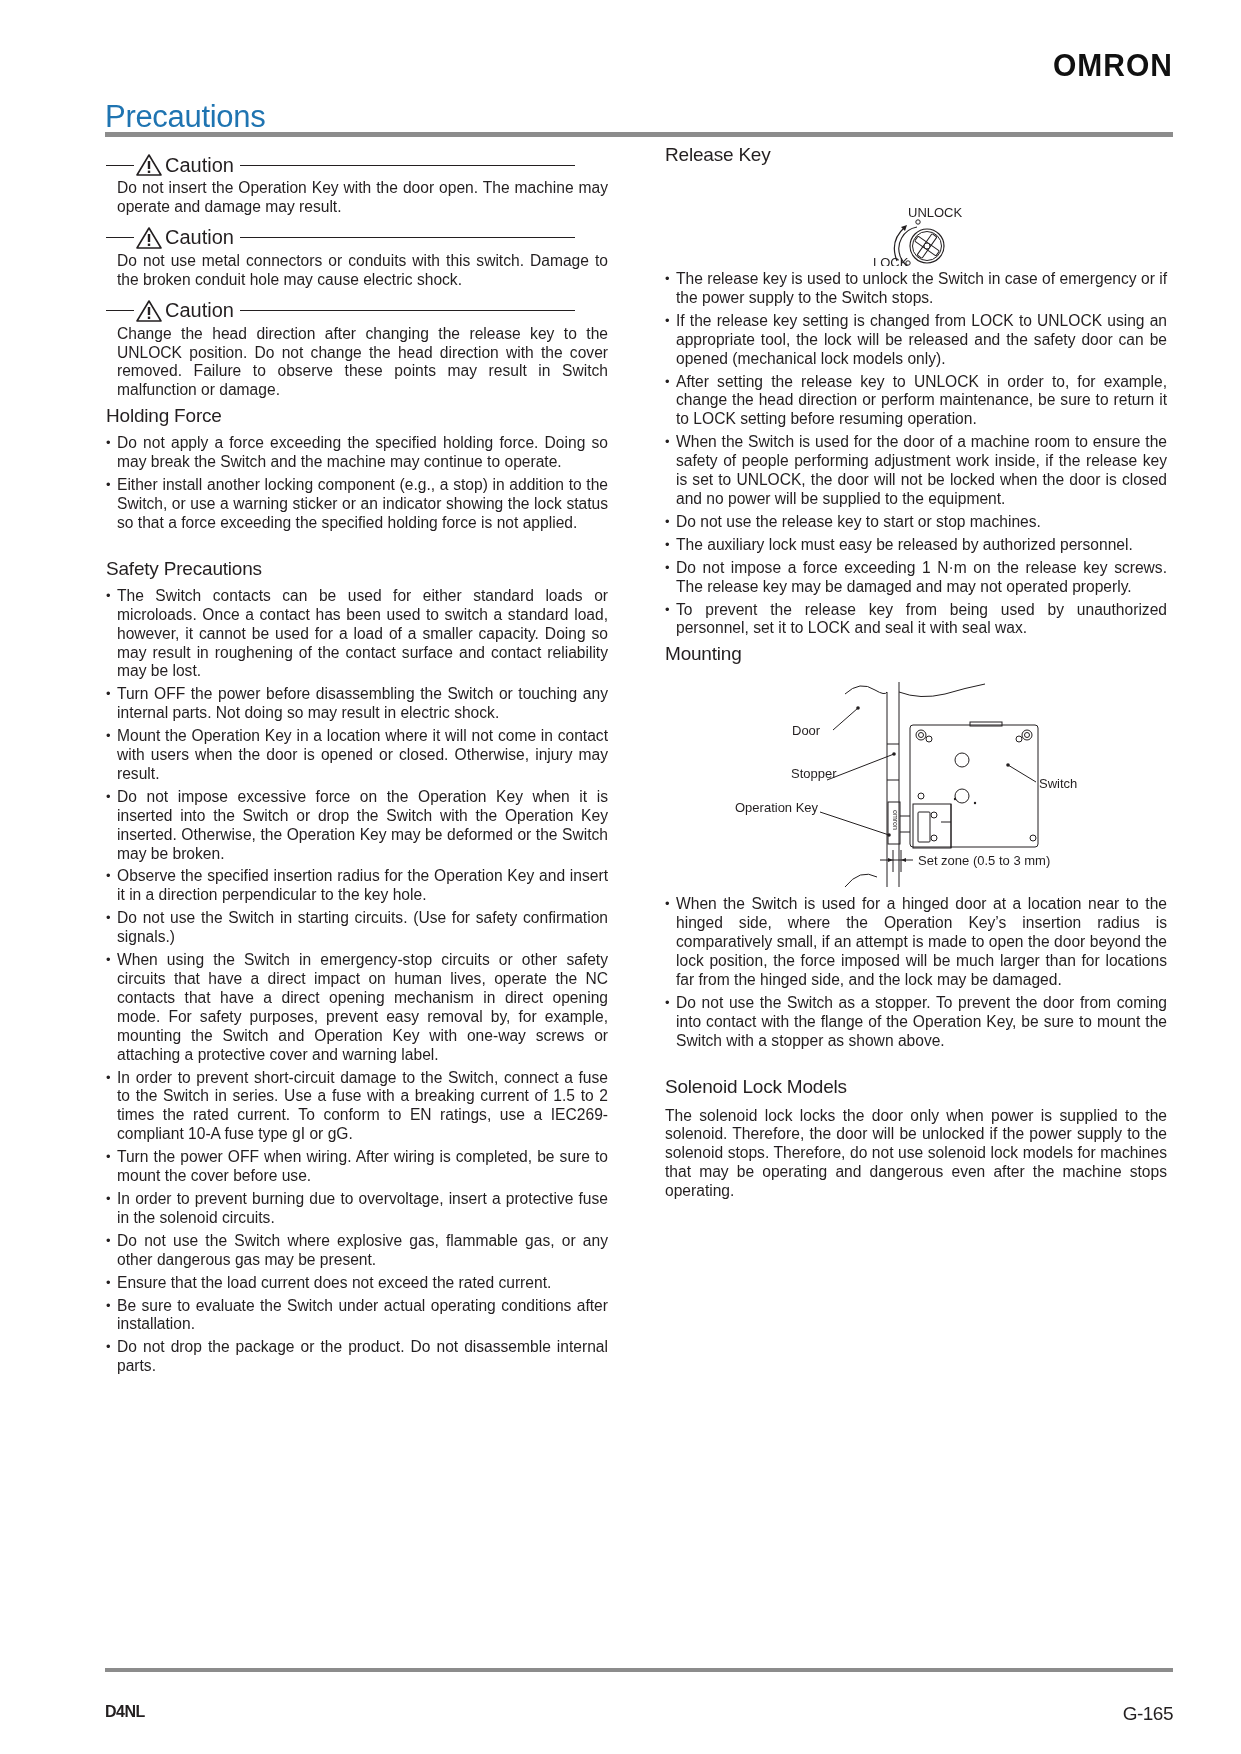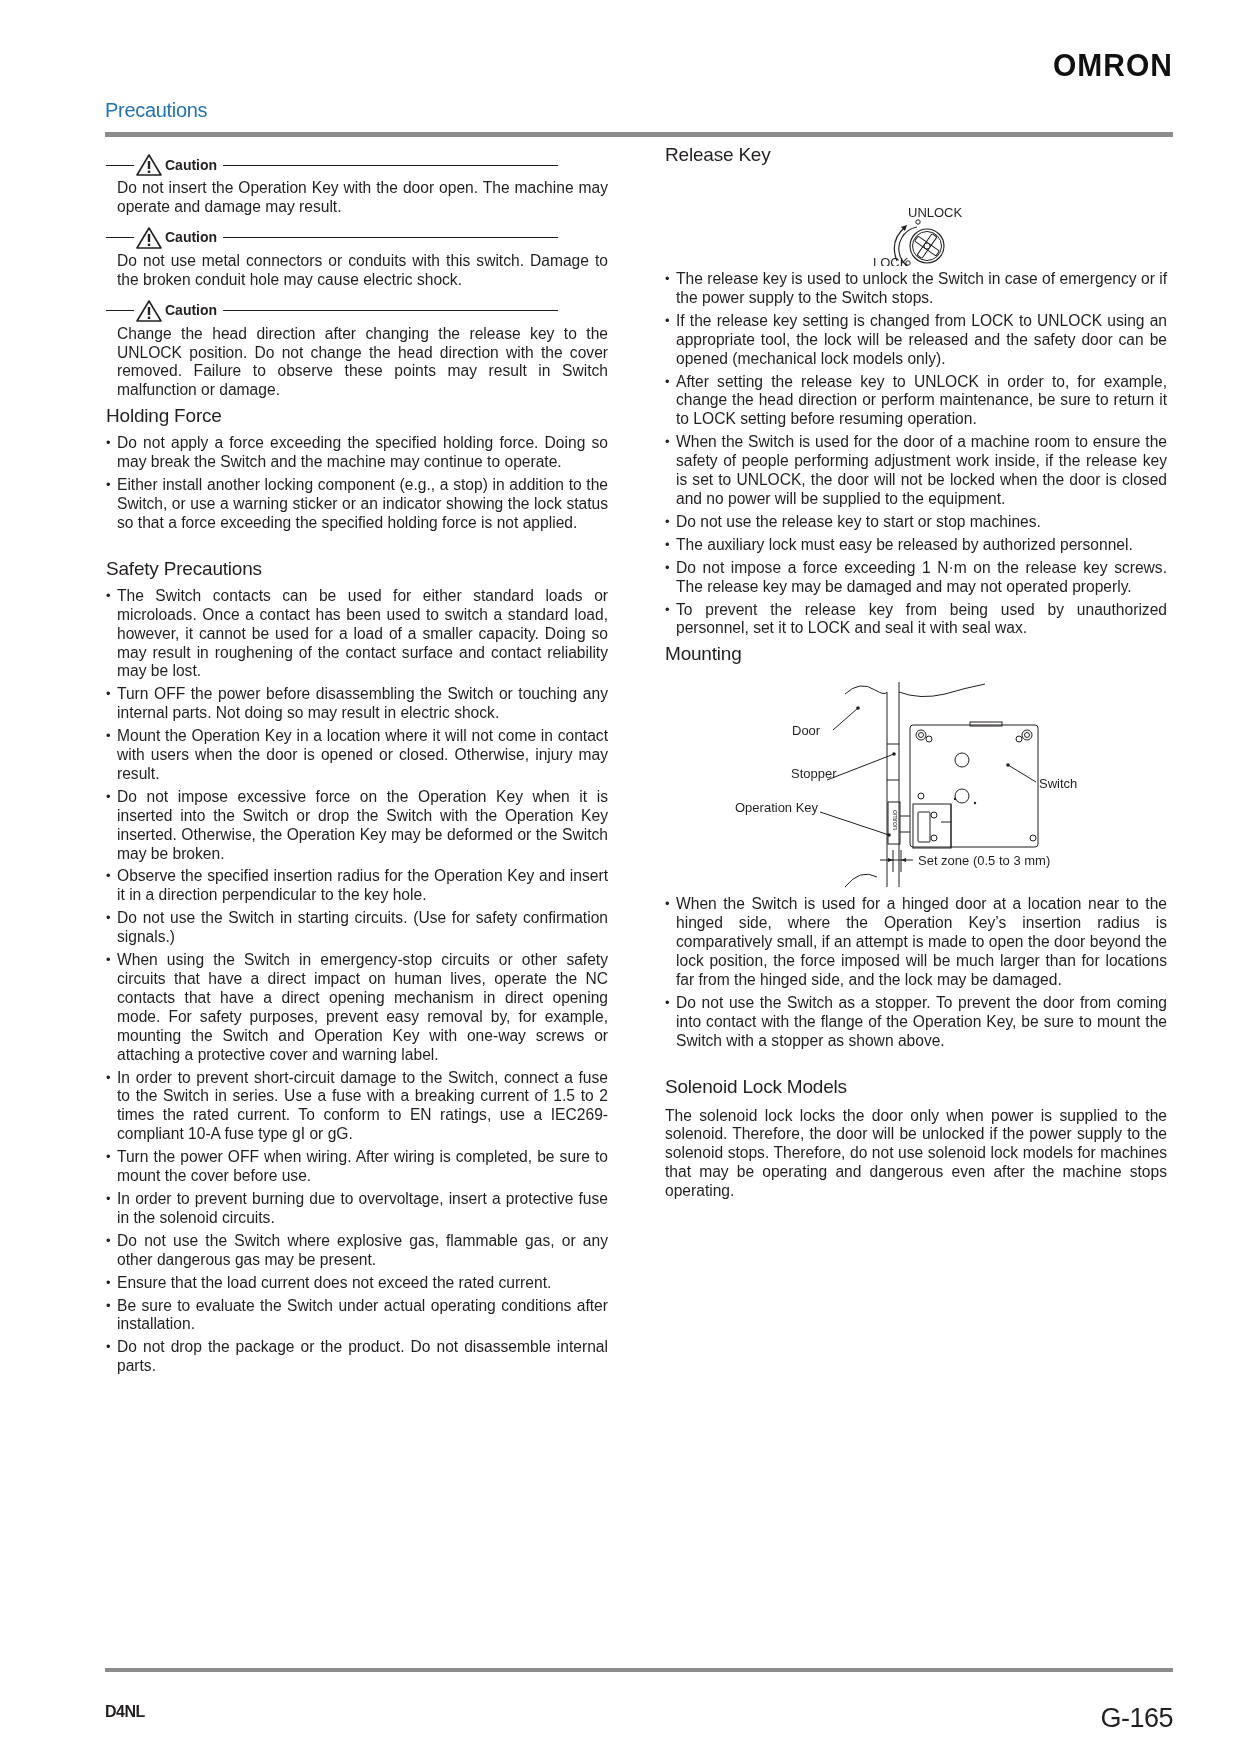--- a/index.html
+++ b/index.html
@@ -8,39 +8,39 @@
       font-family: "Liberation Sans", sans-serif; color: #231f20;
     }
     .logo {
       position: absolute; right: 68px; top: 48px;
       font-family: "Liberation Sans", sans-serif; font-weight: bold;
       font-size: 30px; letter-spacing: 1px; color: #111;
       transform: scaleY(1.05);
     }
     .page-title {
       position: absolute; left: 105px; top: 99px;
-      font-size: 20px; color: #1f74b1; letter-spacing: -0.3px;
+      font-size: 31px; color: #1f74b1; letter-spacing: -0.3px;
     }
     .top-rule {
       position: absolute; left: 105px; top: 132px; width: 1068px; height: 5px;
       background: #8c8c8c;
     }
     .col {
       position: absolute; top: 150px; width: 502px;
       font-size: 15.6px; line-height: 18.9px;
     }
     .col-left { left: 106px; }
     .col-right { left: 665px; }
 
     .caution-head {
       display: flex; align-items: center; height: 22px; margin-top: 4px;
     }
     .caution-head .dash { width: 28px; height: 1px; background: #231f20; }
     .caution-head .warn { width: 28px; height: 24px; margin: 0 2px 0 1px; }
-    .caution-head .label { font-weight: bold; font-size: 14px; margin-right: 6px; }
+    .caution-head .label { font-weight: normal; font-size: 20px; margin-right: 6px; }
     .caution-head .line { flex: 1; height: 1px; background: #231f20; max-width: 335px; }
     .caution-body { margin: 3px 0 10px 11px; text-align: justify; }
 
     h2.section {
       font-weight: normal; font-size: 19px; margin: 0; line-height: 24px;
       letter-spacing: -0.2px;
     }
     ul.bullets { list-style: none; margin: 6px 0 0 0; padding: 0; }
     ul.bullets li {
       position: relative; padding-left: 11px; margin-bottom: 4px; text-align: justify;
@@ -55,21 +55,21 @@
 
     .footer-rule {
       position: absolute; left: 105px; top: 1668px; width: 1068px; height: 4px;
       background: #8c8c8c;
     }
     .footer-left {
       position: absolute; left: 105px; top: 1703px; font-weight: bold; font-size: 16px;
       letter-spacing: -0.5px;
     }
     .footer-right {
-      position: absolute; right: 68px; top: 1703px; font-size: 27px; letter-spacing: -0.5px;
+      position: absolute; right: 68px; top: 1703px; font-size: 19px; letter-spacing: -0.5px;
     }
     svg text { font-family: "Liberation Sans", sans-serif; }
   </style>
 </head>
 <body>
 
 <div class="logo">OMRON</div>
 <div class="page-title">Precautions</div>
 <div class="top-rule"></div>
 

